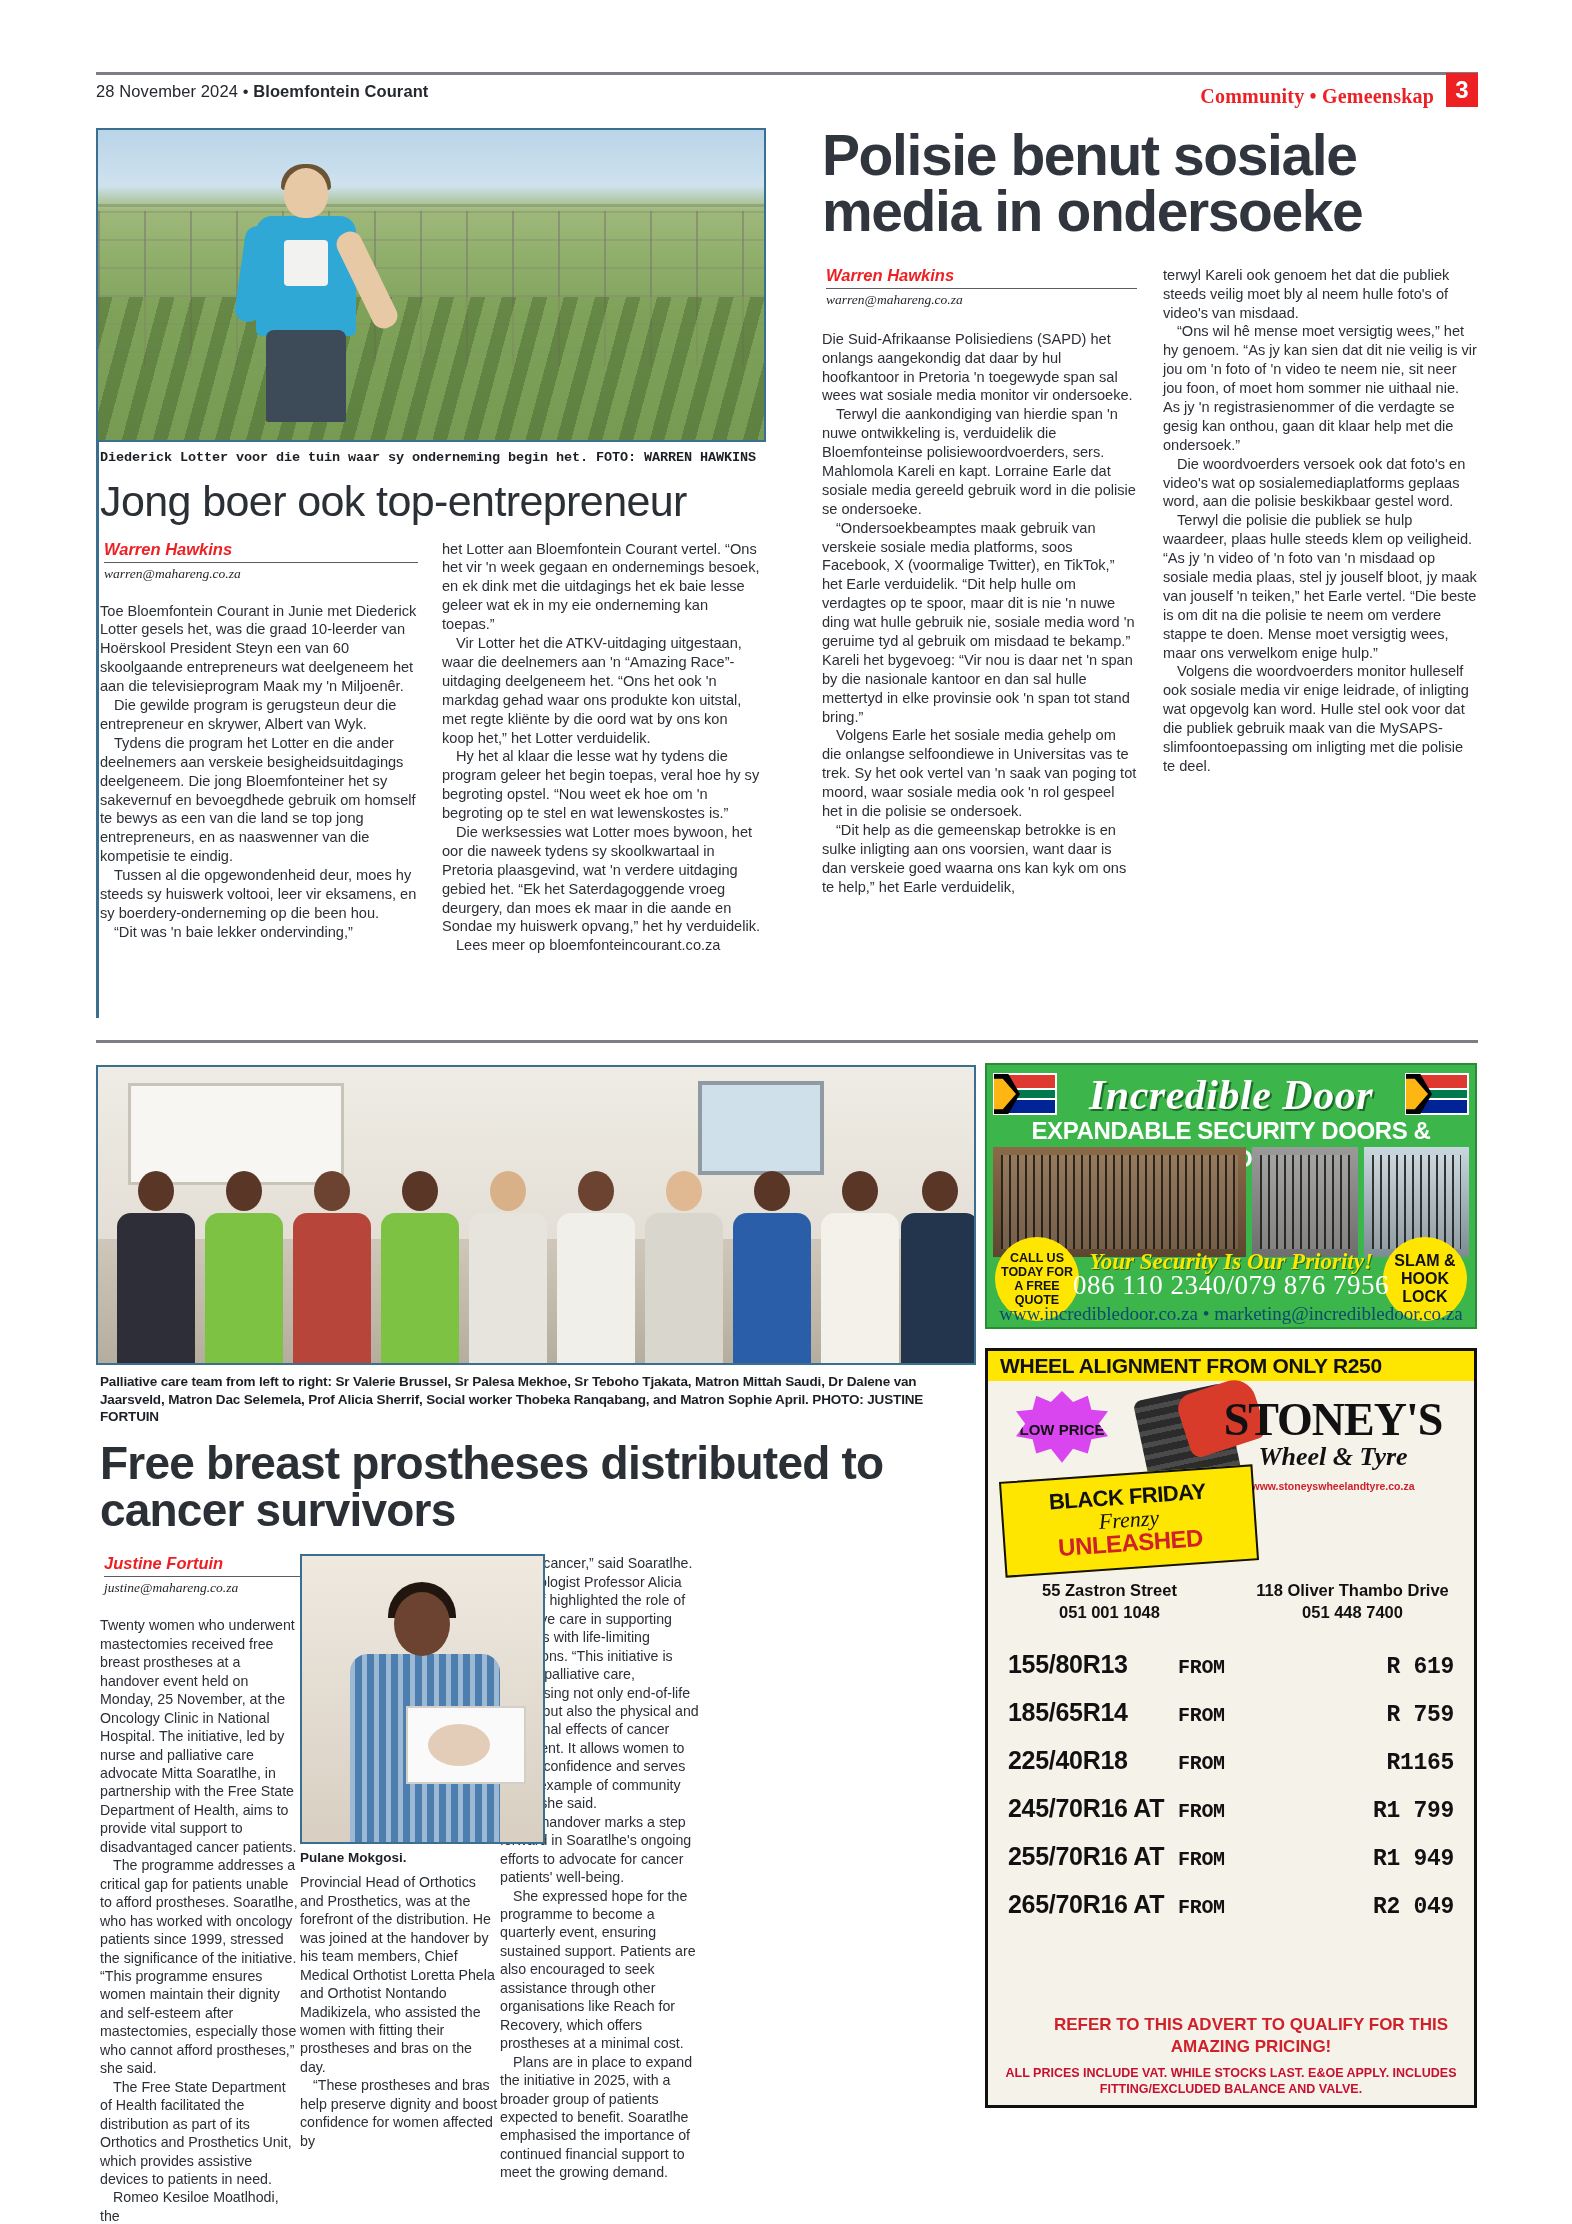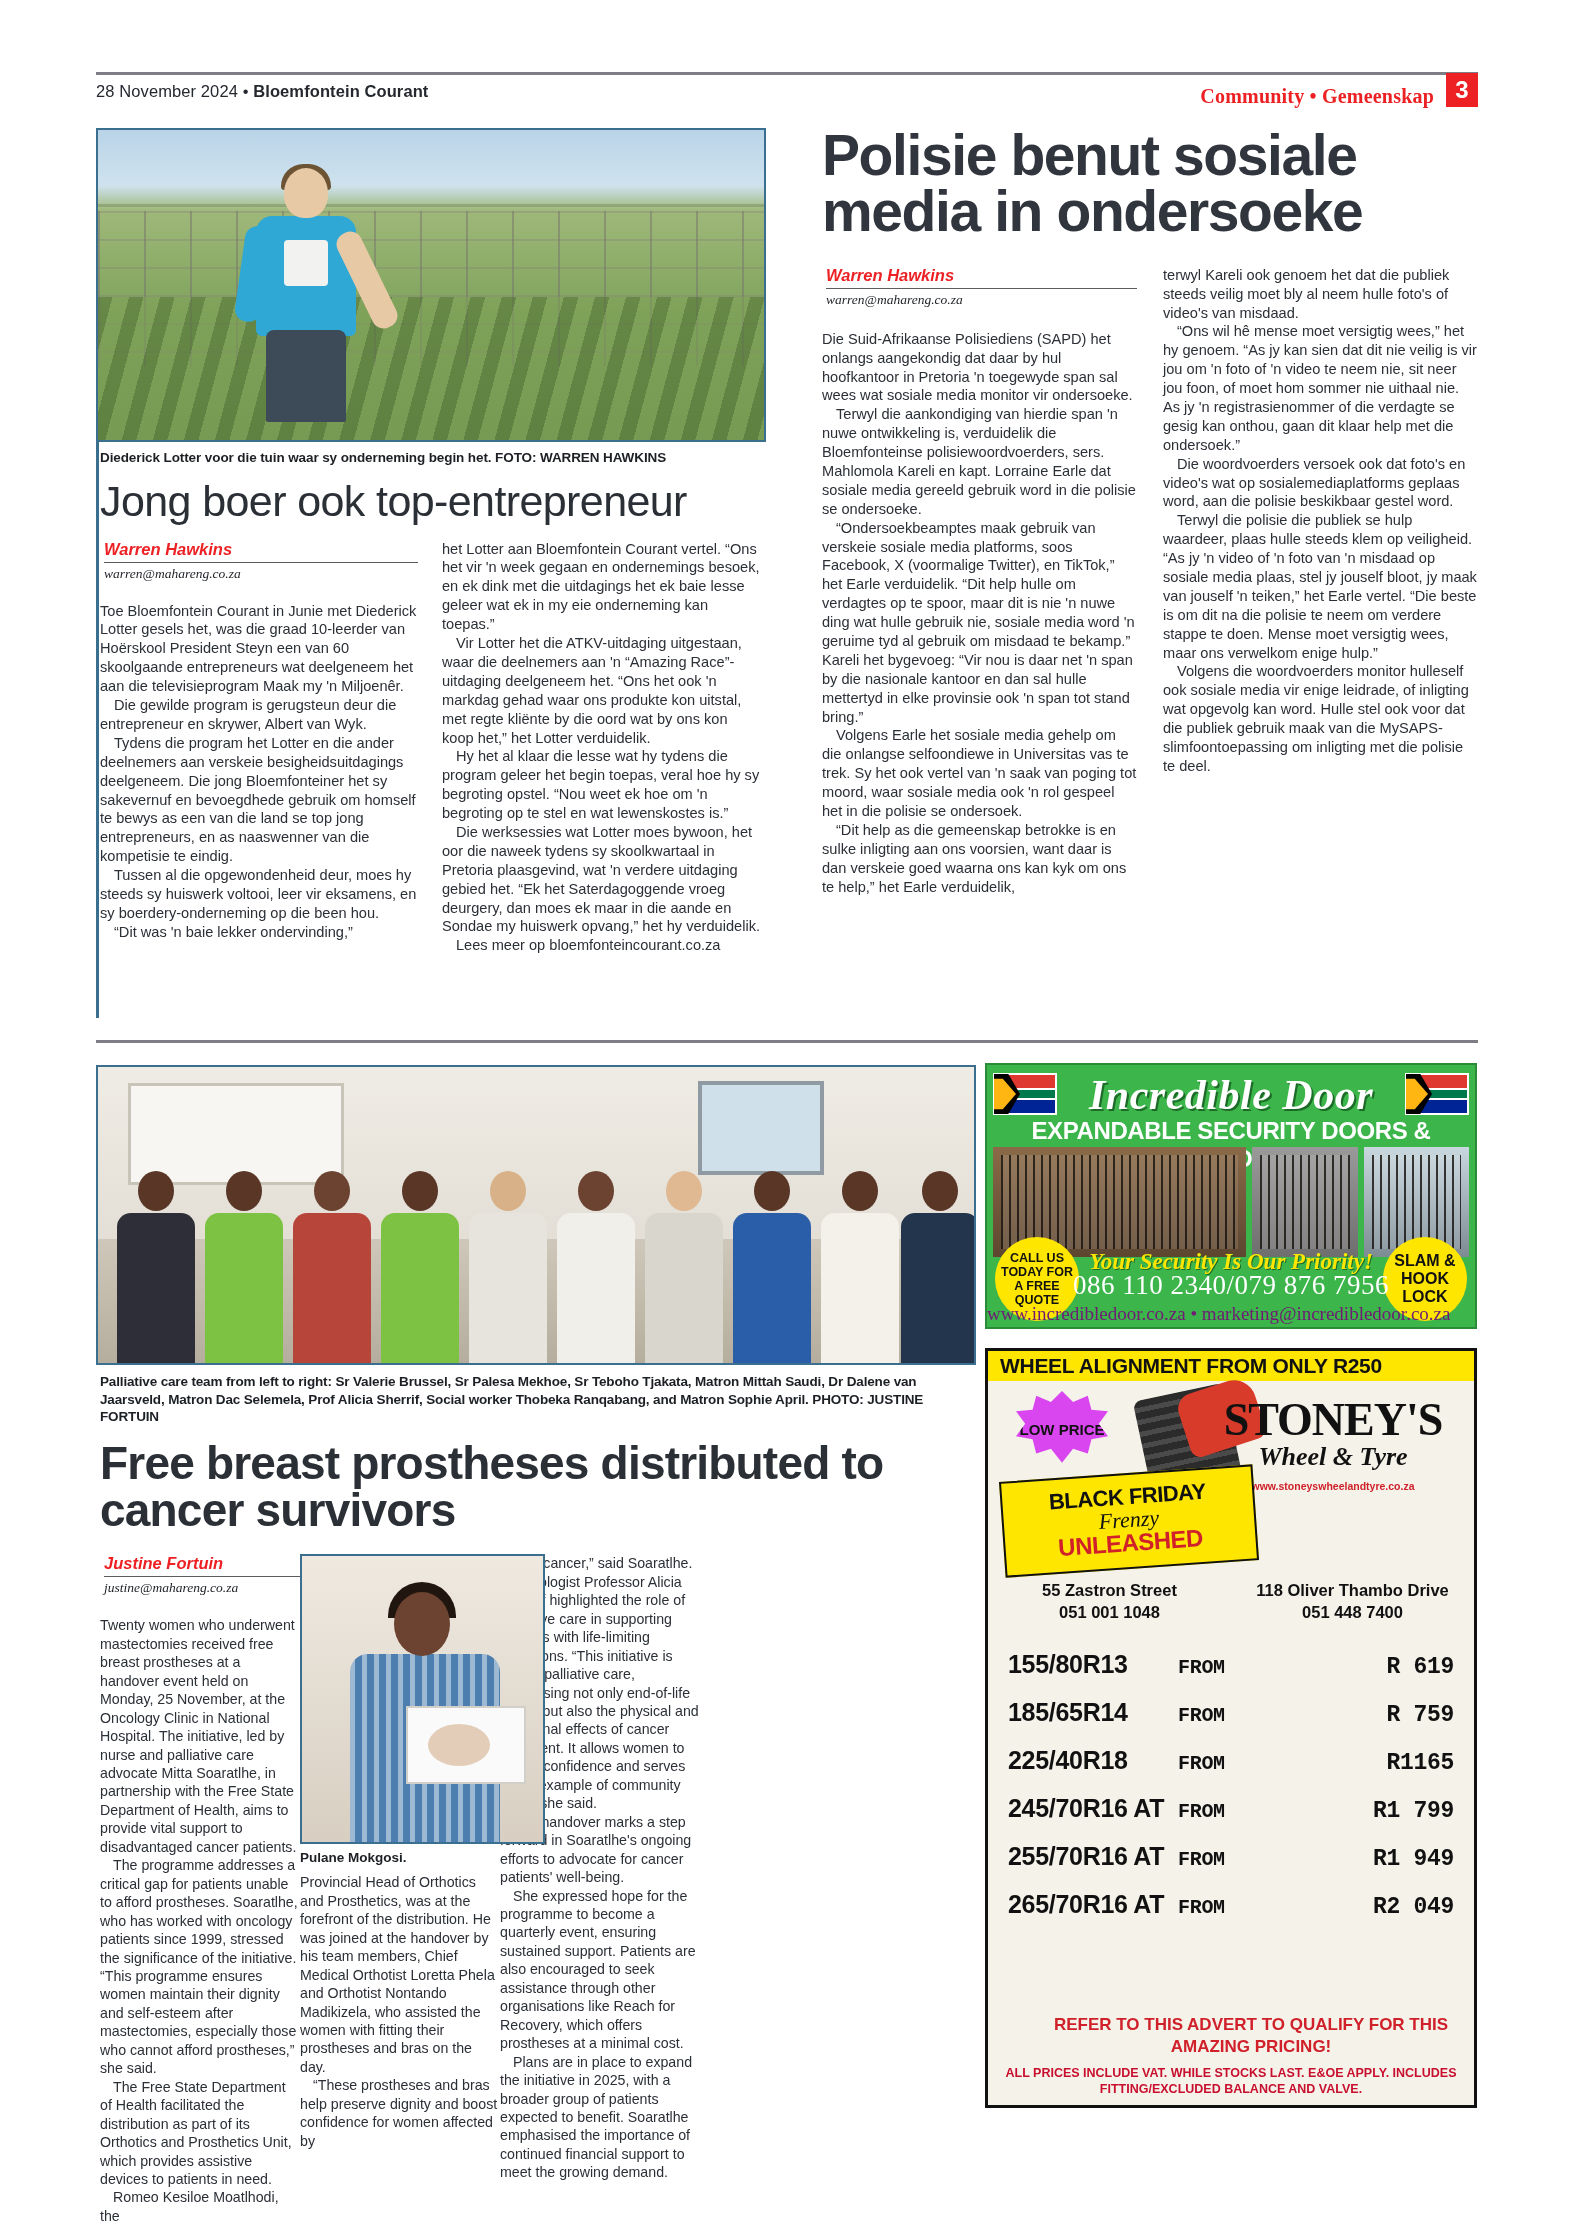--- a/index.html
+++ b/index.html
@@ -142,20 +142,21 @@
     position:absolute; left:20px; top:162px; width:80px; height:92px;
     background:#3d4a58; border-radius:8px 8px 2px 2px;
   }
   .photo-caption {
     font-size: 13.5px;
     font-weight: bold;
     color: #1c1f24;
     padding: 8px 2px 2px 4px;
     line-height: 1.25;
     letter-spacing: -.1px;
+    font-family: Liberation Mono, monospace;
   }
   .headline-left {
     font-size: 43px;
     font-weight: normal;
     line-height: 1.04;
     letter-spacing: -0.6px;
     margin: 10px 0 16px 4px;
     color: #2b2f36;
     font-stretch: condensed;
   }
@@ -390,22 +391,22 @@
     font-weight:bold; font-style:italic; font-size:23px; color:#ffe600;
     text-shadow:1px 1px 0 #1d6b28;
   }
   .ad-phone {
     position:absolute; left:0; right:0; bottom:26px;
     text-align:center; font-family:"Liberation Serif", serif;
     font-size:27px; color:#ffffff; letter-spacing:.5px;
   }
   .ad-web {
     position:absolute; left:0; right:0; bottom:2px;
-    font-family:"Liberation Serif", serif;
-    font-size:19px; color:#701a75;
+    text-align:center; font-family:"Liberation Serif", serif;
+    font-size:19px; color:#0c4a6e;
   }
 
   
   .ad-stoney {
     position:absolute;
     left:985px; top:1348px;
     width:492px; height:760px;
     background:#f5f2ea;
     border:3px solid #111;
     box-sizing:border-box;

